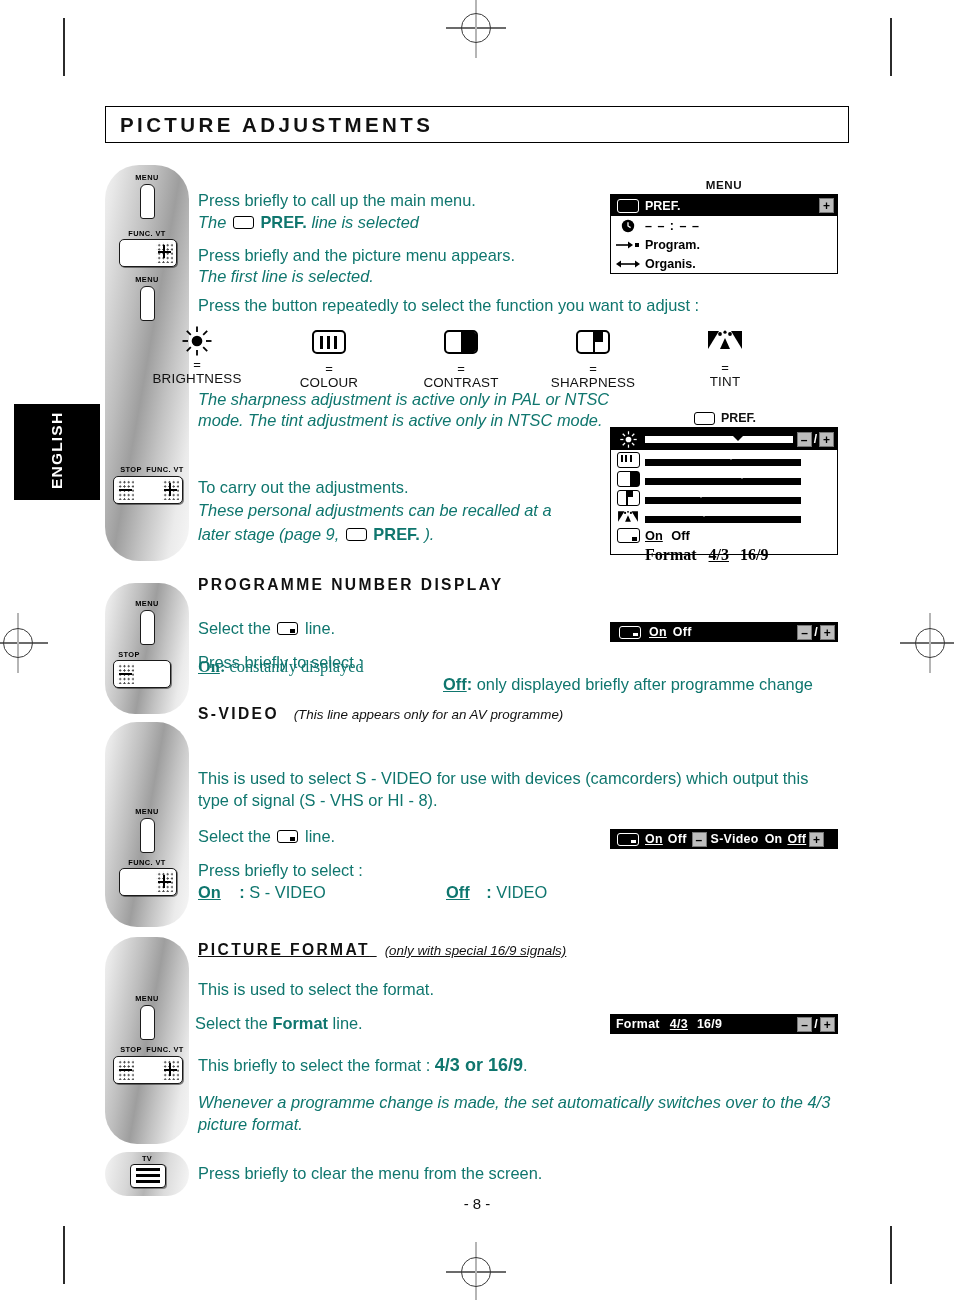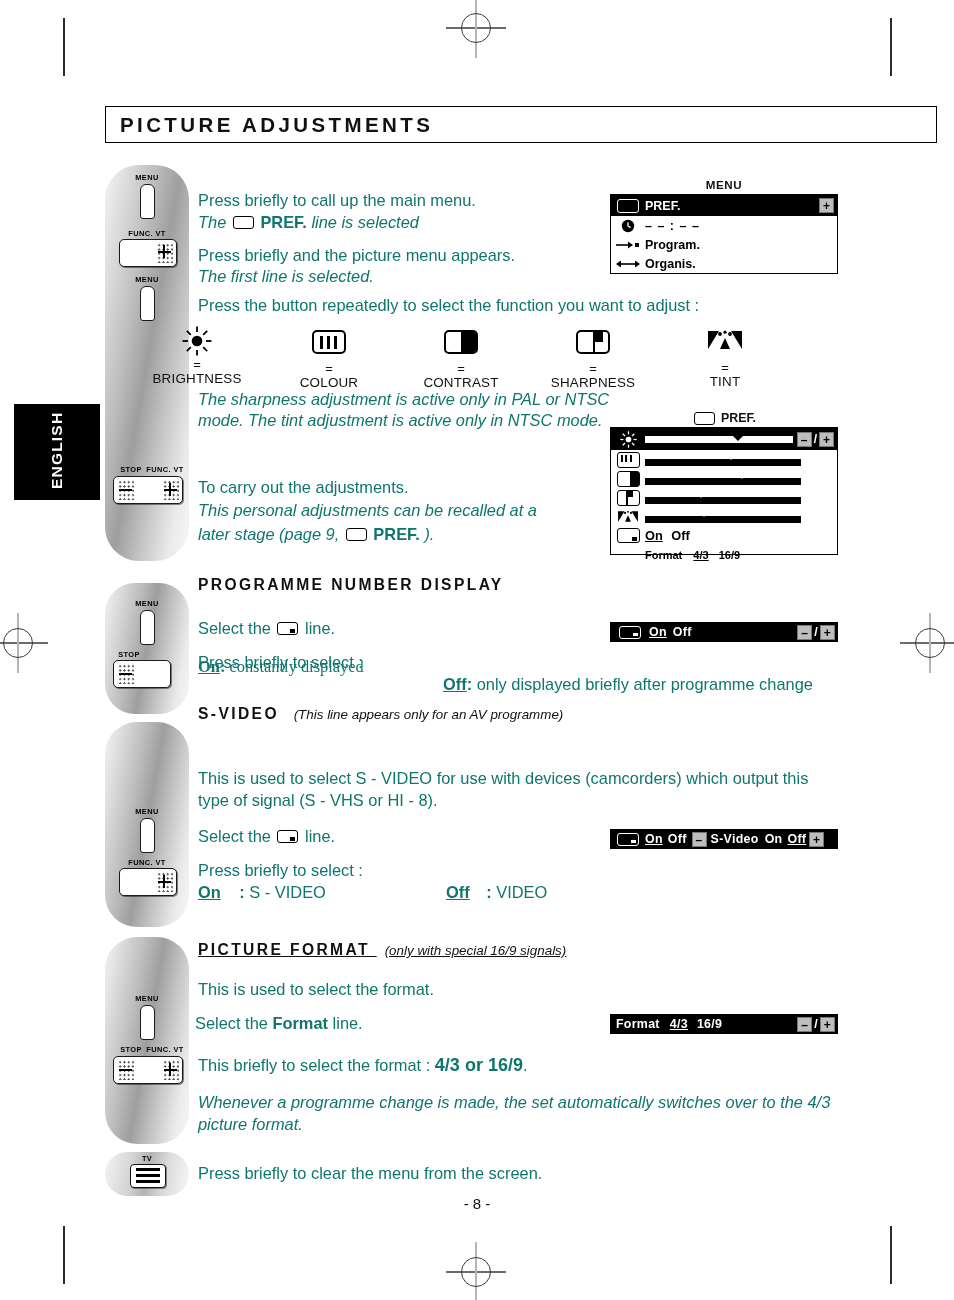--- a/index.html
+++ b/index.html
@@ -19,21 +19,21 @@
   .crop{position:absolute;background:#2b2b2b;}
   .crop.v{width:1.5px;height:58px;}
 
   
   .lang-tab{position:absolute;left:14px;top:404px;width:86px;height:96px;background:#000;}
   .lang-tab span{position:absolute;color:#fff;font-weight:bold;font-size:15.5px;
     letter-spacing:1.2px;transform:rotate(-90deg);transform-origin:center;
     left:50%;top:50%;margin-left:-38px;margin-top:-10px;width:76px;text-align:center;}
 
   
-  .title-box{position:absolute;left:105px;top:106px;width:832px;height:37px;
+  .title-box{position:absolute;left:105px;top:106px;width:744px;height:37px;
     border:1.6px solid #000;box-sizing:border-box;display:flex;align-items:center;}
   .title-box h1{margin:0 0 0 14px;font-size:20.5px;font-weight:bold;letter-spacing:3.4px;}
 
   
   .remote{position:absolute;left:105px;border-radius:34px;
     background:linear-gradient(100deg,#f2f2f2 0%,#e8e8e8 8%,#bdbdbd 34%,#9e9e9e 50%,
                #c2c2c2 66%,#ebebeb 86%,#f7f7f7 100%);}
   .remote.r1{top:165px;width:84px;height:396px;}
   .remote.r2{top:583px;width:84px;height:131px;border-radius:30px;}
   .remote.r3{top:722px;width:84px;height:205px;border-radius:32px;}
@@ -330,21 +330,21 @@
     </div>
     <div class="icn-eq">=</div>
     <div class="icn-cap">TINT</div>
   </div>
 </div>
 
 <div class="txt it" style="left:198px;top:389px;">The sharpness adjustment is active only in PAL or NTSC</div>
 <div class="txt it" style="left:198px;top:410px;">mode. The tint adjustment is active only in NTSC mode.</div>
 
 <div class="txt" style="left:198px;top:477px;">To carry out the adjustments.</div>
-<div class="txt it" style="left:198px;top:500px;">This personal adjustments can be recalled at a</div>
+<div class="txt it" style="left:198px;top:500px;">These personal adjustments can be recalled at a</div>
 <div class="txt it" style="left:198px;top:524px;">
   <span>later stage (page 9,</span>
   <span class="gi"></span>
   <span class="b" style="font-style:normal;">PREF.</span>
   <span>).</span>
 </div>
 
 <div style="position:absolute;left:610px;top:409px;width:228px;height:18px;display:flex;align-items:center;justify-content:center;">
   <span class="gi"></span>
   <span style="font-weight:bold;font-size:12.4px;margin-left:4px;">PREF.</span>
@@ -442,21 +442,21 @@
       <span class="gi dot" style="margin:0;width:21px;height:13px;"></span>
     </div>
     <div style="font-weight:bold;font-size:12.8px;">
       <span class="u">On</span>
       <span style="margin-left:5px;">Off</span>
     </div>
   </div>
 
   <div class="osd-row" style="height:19px;">
     <div class="osd-ic"></div>
-    <div style="font-weight:bold;font-size:11px;">
+    <div style="font-weight:bold;font-size:16px;font-family:Liberation Serif, serif;">
       <span>Format</span>
       <span class="u" style="margin-left:8px;">4/3</span>
       <span style="margin-left:7px;">16/9</span>
     </div>
   </div>
 </div>
 
 <div class="sec-head" style="left:198px;top:576px;">PROGRAMME NUMBER DISPLAY</div>
 <div class="txt" style="left:198px;top:618px;">
   <span>Select the</span>

